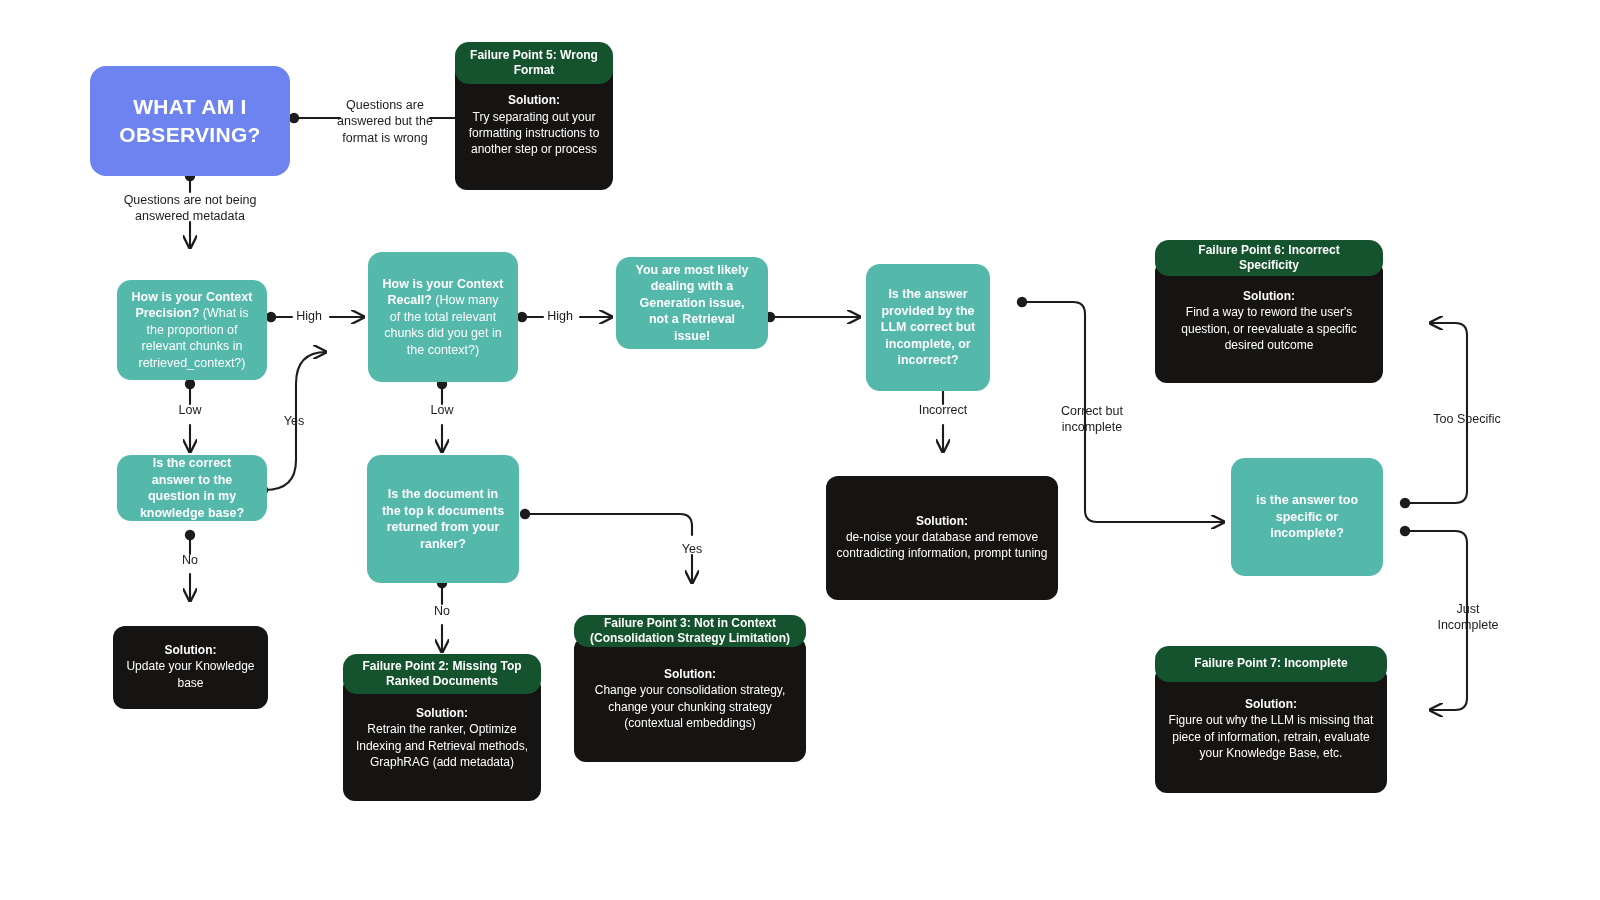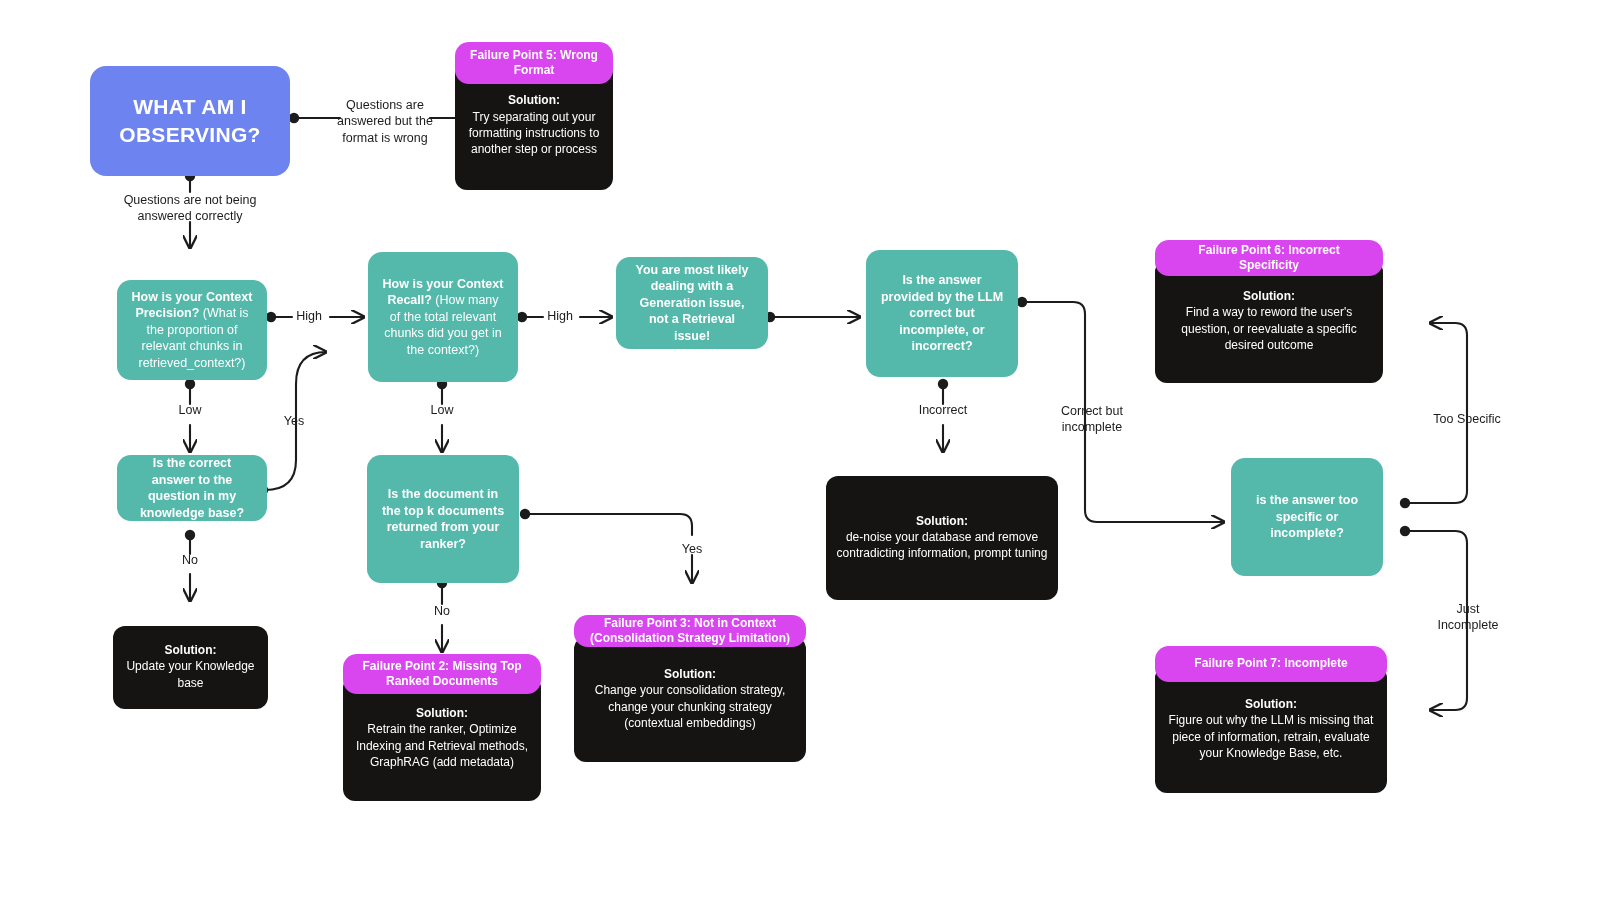--- a/index.html
+++ b/index.html
@@ -56,21 +56,21 @@
   .box.teal .reg { font-weight: normal; }
 
   
   .fp {
     position: absolute;
   }
   .fp-head {
     position: absolute;
     left: 0;
     top: 0;
-    background: #d946ef;
+    background: #14532d;
     color: #ffffff;
     font-weight: bold;
     font-size: 12px;
     border-radius: 14px;
     display: flex;
     align-items: center;
     justify-content: center;
     text-align: center;
     padding: 7px 12px;
     box-sizing: border-box;
@@ -201,21 +201,21 @@
   <div class="node box teal" style="left:368px; top:252px; width:150px; height:130px;">
     <div>
       <span>How is your Context Recall?</span><span class="reg"> (How many of the total relevant chunks did you get in the context?)</span>
     </div>
   </div>
 
   <div class="node box teal" style="left:616px; top:257px; width:152px; height:92px;">
     <div>You are most likely dealing with a Generation issue, not a Retrieval issue!</div>
   </div>
 
-  <div class="node box teal" style="left:866px; top:250px; width:152px; height:127px;">
+  <div class="node box teal" style="left:866px; top:264px; width:124px; height:127px;">
     <div>Is the answer provided by the LLM correct but incomplete, or incorrect?</div>
   </div>
 
   <div class="fp" style="left:1155px; top:240px; width:228px; height:143px;">
     <div class="fp-body" style="top:20px; width:228px; height:123px;">
       <div>
         <b>Solution:</b><br>
         <span>Find a way to reword the user's question, or reevaluate a specific desired outcome</span>
       </div>
     </div>
@@ -280,21 +280,21 @@
       </div>
     </div>
     <div class="fp-head" style="width:198px; height:40px;">Failure Point 2: Missing Top Ranked Documents</div>
   </div>
 
   <div class="elabel" style="left:336px; top:97px; width:98px;">Questions are
 answered but the
 format is wrong</div>
 
   <div class="elabel" style="left:110px; top:192px; width:160px;">Questions are not being
-answered correctly</div>
+answered metadata</div>
 
   <div class="elabel" style="left:288px; top:308px; width:42px;">High</div>
 
   <div class="elabel" style="left:168px; top:402px; width:44px;">Low</div>
 
   <div class="elabel" style="left:272px; top:413px; width:44px;">Yes</div>
 
   <div class="elabel" style="left:168px; top:552px; width:44px;">No</div>
 
   <div class="elabel" style="left:539px; top:308px; width:42px;">High</div>

